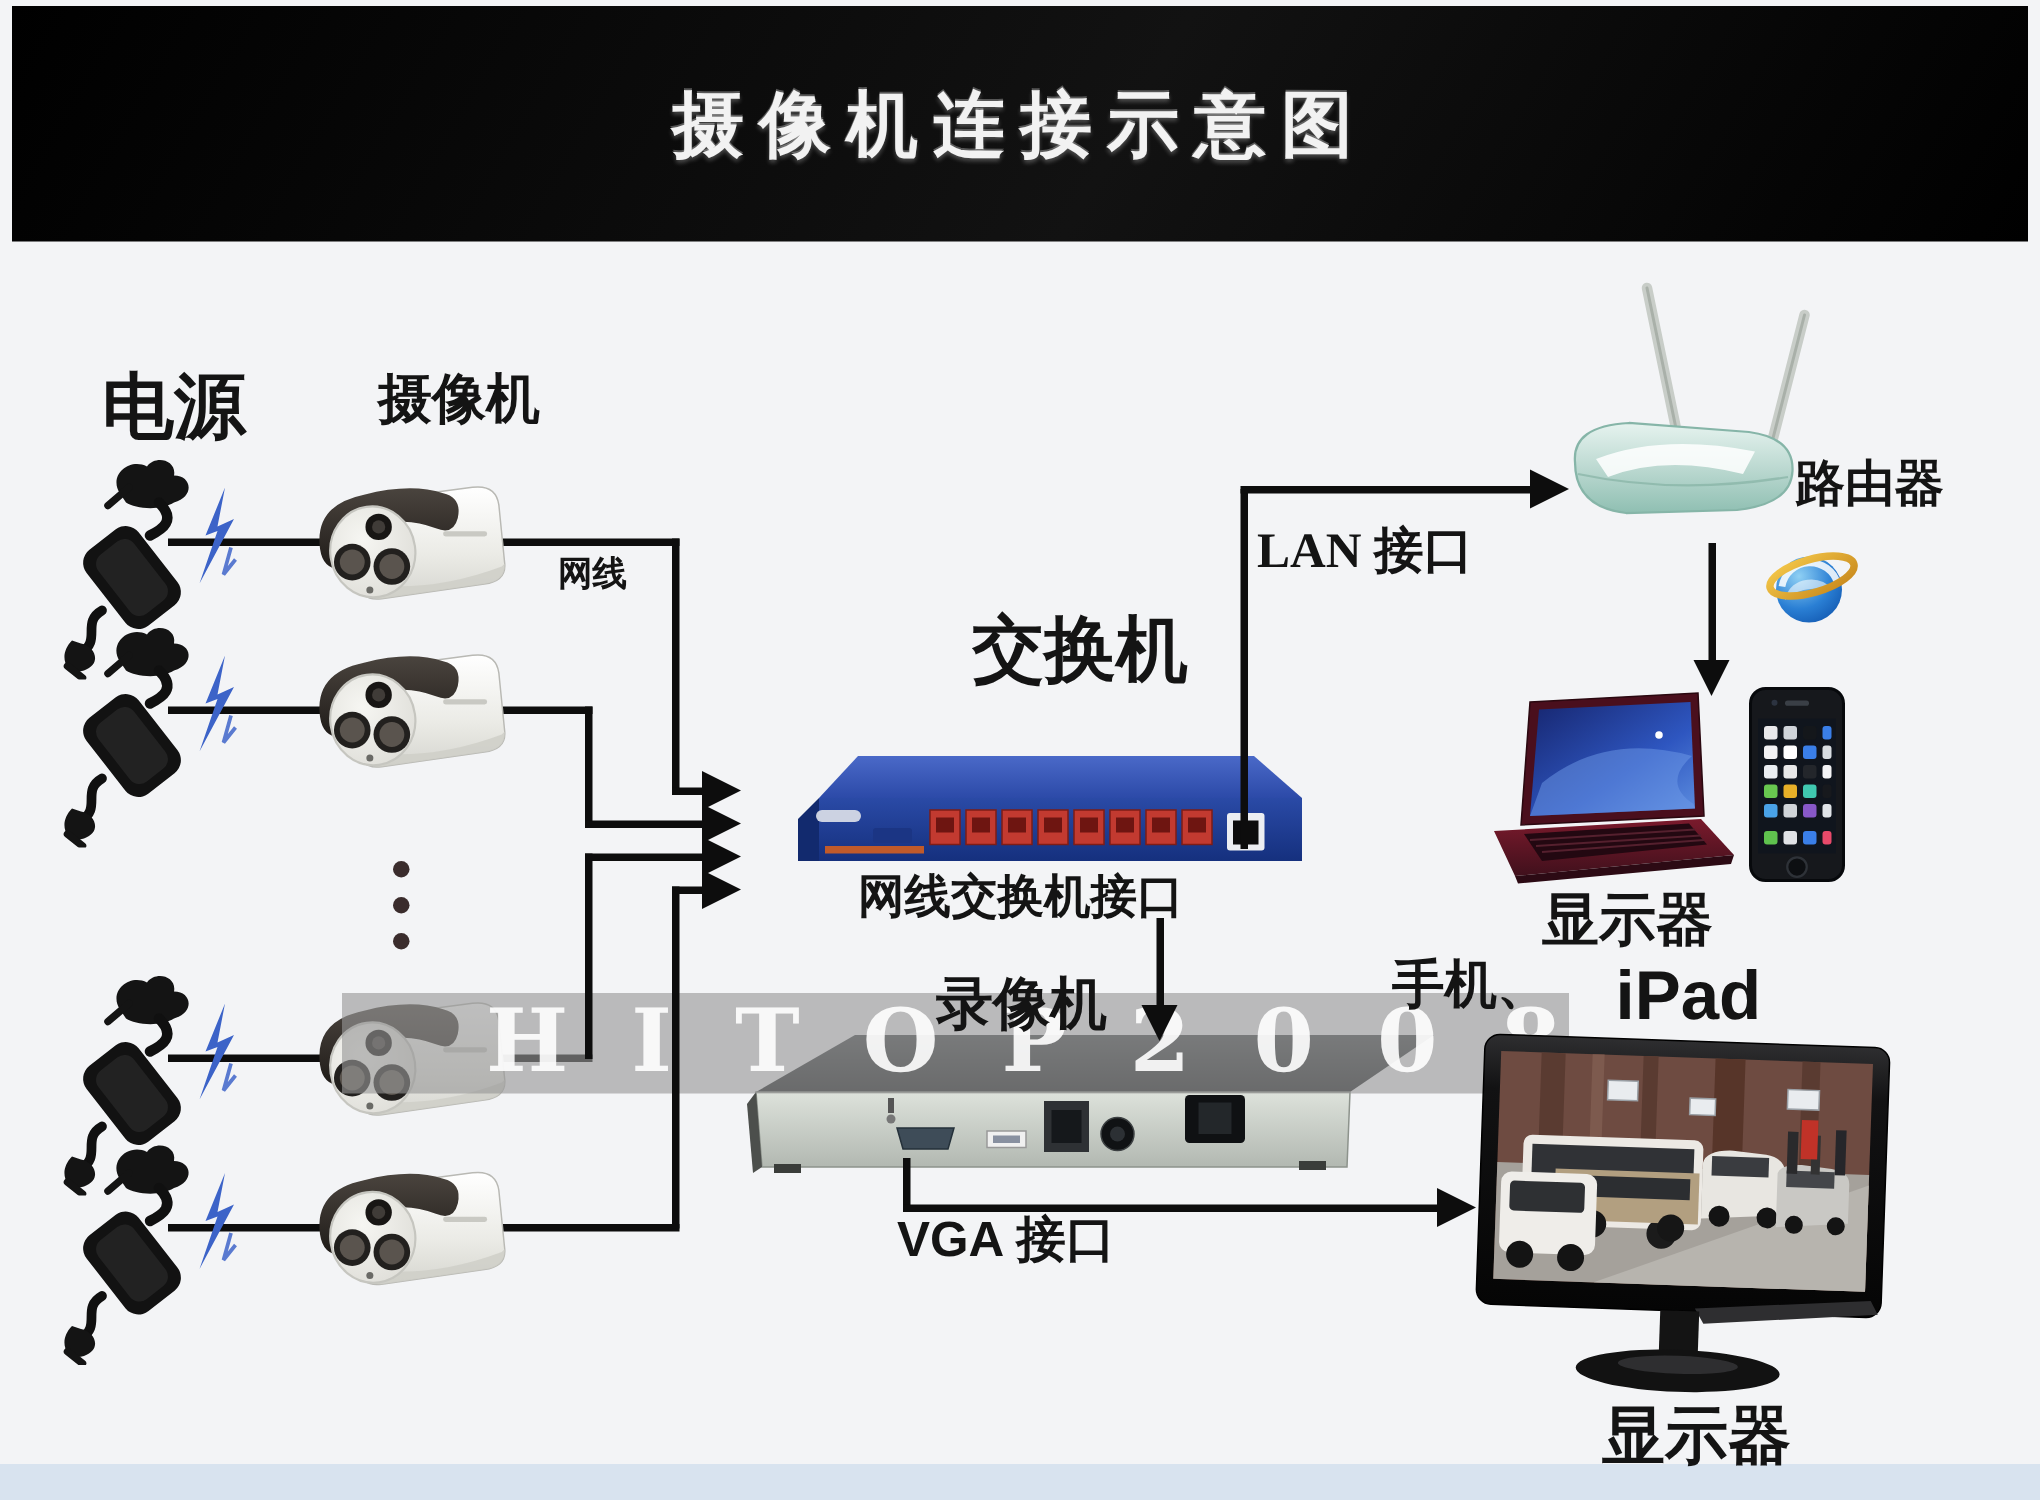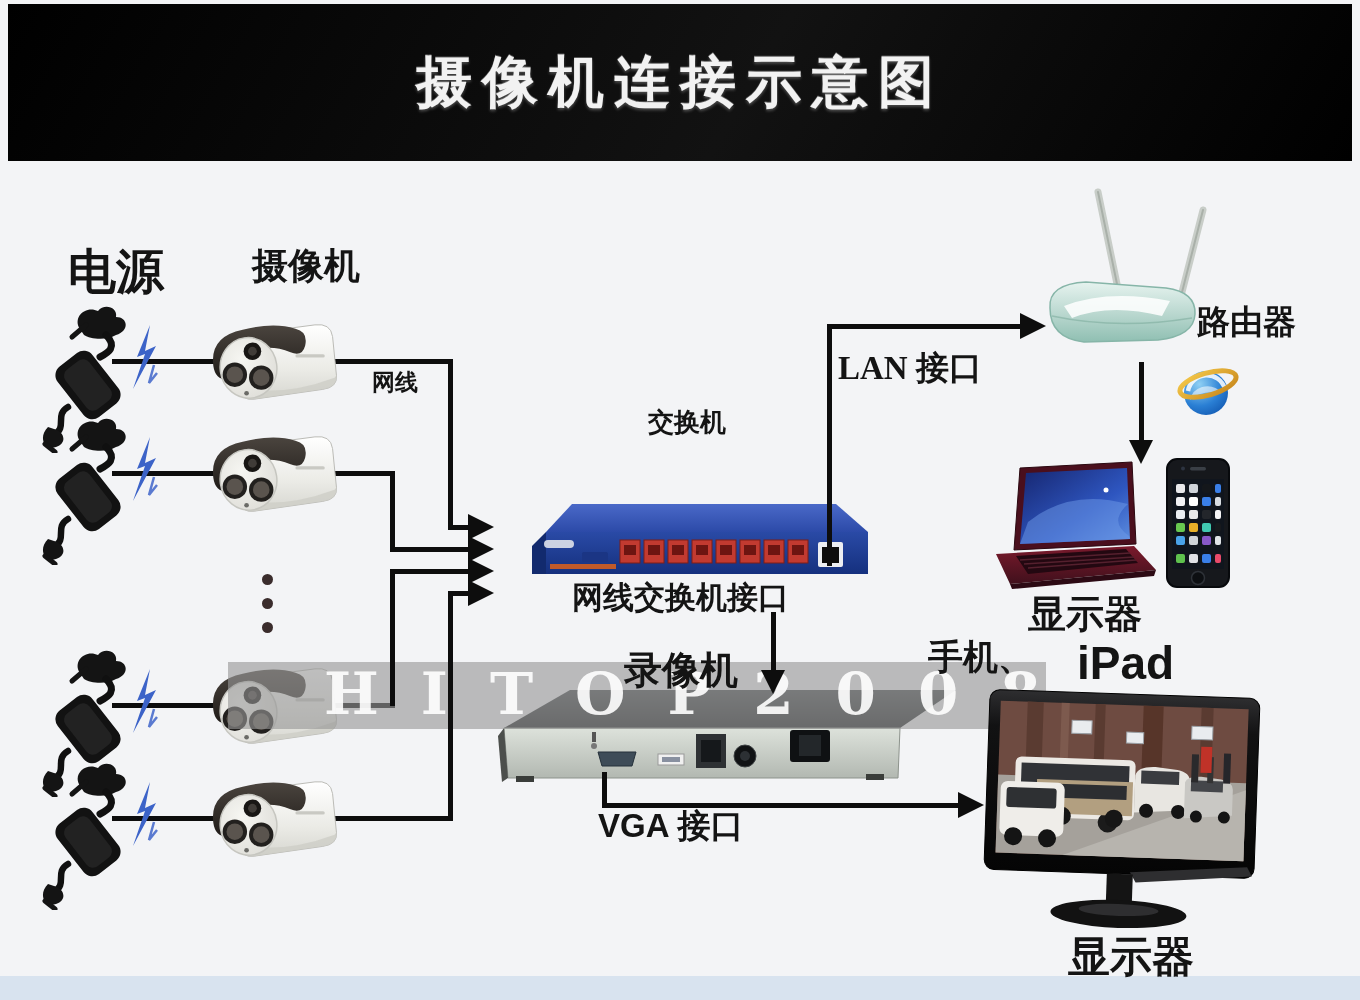--- a/index.html
+++ b/index.html
@@ -2,21 +2,21 @@
 <html><head>
 <meta charset="utf-8">
 <style>
   html,body{margin:0;padding:0;background:#ffffff;}
   #canvas{position:relative;width:1360px;height:1000px;background:#f3f4f6;overflow:hidden;
           font-family:"Liberation Sans",sans-serif;}
   
   .hdr{position:absolute;left:8px;top:4px;width:1344px;height:157px;
        background:linear-gradient(120deg,#000 0%,#121212 55%,#000 100%);
        display:flex;align-items:center;justify-content:center;z-index:70;}
-  .hdr .ttl{color:#f2f2f2;font-size:56px;font-weight:900;letter-spacing:10px;
+  .hdr .ttl{color:#f2f2f2;font-size:48px;font-weight:900;letter-spacing:10px;
        text-shadow:0 2px 3px rgba(255,255,255,.25),0 -1px 0 #555;}
   .footer{position:absolute;left:0;top:976px;width:1360px;height:24px;background:#d8e3ef;z-index:5;}
   
   .lbl{position:absolute;font-weight:700;color:#141414;white-space:nowrap;z-index:60;line-height:1.1;}
   
   .hl,.vl{position:absolute;background:#0d0d0d;}
   .hl{height:5px;} .vl{width:5px;}
   .z10{z-index:10;} .z45{z-index:45;}
   .ar{position:absolute;width:0;height:0;border-top:13px solid transparent;
       border-bottom:13px solid transparent;border-left:26px solid #0d0d0d;z-index:45;}
@@ -244,21 +244,21 @@
     </defs>
   </svg>
 
   <div class="hdr">
     <div class="ttl">摄像机连接示意图</div>
   </div>
 
   <div class="lbl" style="left:68px;top:246px;font-size:48px;">电源</div>
   <div class="lbl" style="left:252px;top:246px;font-size:36px;">摄像机</div>
   <div class="lbl" style="left:372px;top:370px;font-size:23px;">网线</div>
-  <div class="lbl" style="left:648px;top:408px;font-size:26px;">交换机</div>
+  <div class="lbl" style="left:648px;top:408px;font-size:48px;">交换机</div>
   <div class="lbl" style="left:572px;top:581px;font-size:31px;">网线交换机接口</div>
   <div class="lbl" style="left:838px;top:350px;font-size:33px;font-family:Liberation Serif, serif;">LAN 接口</div>
   <div class="lbl" style="left:624px;top:650px;font-size:38px;">录像机</div>
   <div class="lbl" style="left:1197px;top:304px;font-size:33px;">路由器</div>
   <div class="lbl" style="left:1028px;top:594px;font-size:38px;">显示器</div>
   <div class="mobrow">
     <span class="lbl" style="position:static;font-size:35px;">手机、</span>
     <span class="lbl" style="position:static;font-size:46px;">iPad</span>
   </div>
   <div class="lbl" style="left:598px;top:808px;font-size:33px;">VGA 接口</div>

